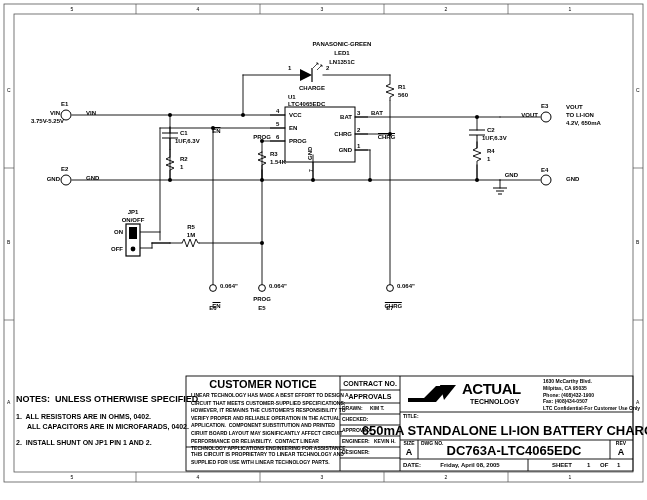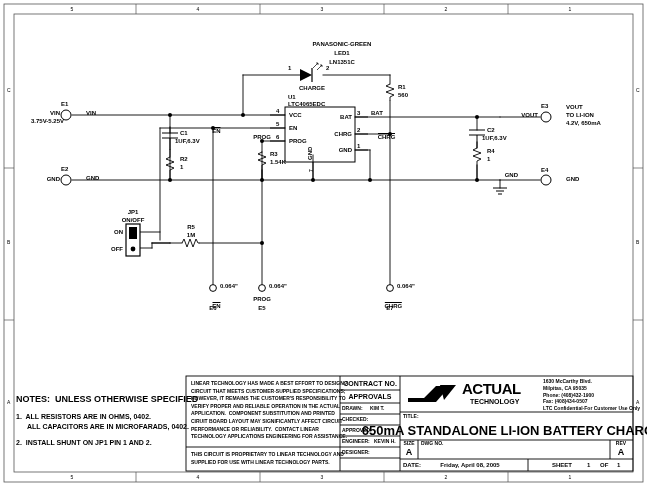--- a/index.html
+++ b/index.html
@@ -360,20 +360,21 @@
       <line x1="400" y1="412" x2="633" y2="412"></line>
       <line x1="400" y1="440" x2="633" y2="440"></line>
       <line x1="400" y1="459" x2="633" y2="459"></line>
       <line x1="418" y1="440" x2="418" y2="459"></line>
       <line x1="610" y1="440" x2="610" y2="459"></line>
       <line x1="528" y1="459" x2="528" y2="471"></line>
     </g>
   </svg>
 
   <div style="position:absolute; left:189px; top:378px; width:148px;">
+    <div class="txt t11 b" style="position:static; display:block; text-align:center; margin-top:1px;">CUSTOMER NOTICE</div>
     <div style="margin-top:3px;">
       <div class="txt t5 b" style="position:static; display:block; margin-top:2.6px; padding-left:2px;">LINEAR TECHNOLOGY HAS MADE A BEST EFFORT TO DESIGN A</div>
       <div class="txt t5 b" style="position:static; display:block; margin-top:2.6px; padding-left:2px;">CIRCUIT THAT MEETS CUSTOMER-SUPPLIED SPECIFICATIONS;</div>
       <div class="txt t5 b" style="position:static; display:block; margin-top:2.6px; padding-left:2px;">HOWEVER, IT REMAINS THE CUSTOMER'S RESPONSIBILITY TO</div>
       <div class="txt t5 b" style="position:static; display:block; margin-top:2.6px; padding-left:2px;">VERIFY PROPER AND RELIABLE OPERATION IN THE ACTUAL</div>
       <div class="txt t5 b" style="position:static; display:block; margin-top:2.6px; padding-left:2px;">APPLICATION.  COMPONENT SUBSTITUTION AND PRINTED</div>
       <div class="txt t5 b" style="position:static; display:block; margin-top:2.6px; padding-left:2px;">CIRUIT BOARD LAYOUT MAY SIGNIFICANTLY AFFECT CIRCUIT</div>
       <div class="txt t5 b" style="position:static; display:block; margin-top:2.6px; padding-left:2px;">PERFORMANCE OR RELIABILITY.  CONTACT LINEAR</div>
       <div class="txt t5 b" style="position:static; display:block; margin-top:2.6px; padding-left:2px;">TECHNOLOGY APPLICATIONS ENGINEERING FOR ASSISTANCE.</div>
     </div>
@@ -411,20 +412,21 @@
     <div class="txt t5 b" style="position:static; display:block; margin-top:1.8px;">Fax: (408)434-0507</div>
     <div class="txt t5 b" style="position:static; display:block; margin-top:1.8px;">LTC Confidential-For Customer Use Only</div>
   </div>
 
   <div class="txt t5 b" style="left:403px; top:414px;">TITLE:</div>
   <div class="txt t13 b ctr" style="left:517px; top:424px;">650mA STANDALONE LI-ION BATTERY CHARGER</div>
 
   <div class="txt t5 b ctr" style="left:409px; top:441px;">SIZE</div>
   <div class="txt t9 b ctr" style="left:409px; top:448px;">A</div>
   <div class="txt t5 b" style="left:421px; top:441px;">DWG NO.</div>
+  <div class="txt t13 b ctr" style="left:514px; top:444px;">DC763A-LTC4065EDC</div>
   <div class="txt t5 b ctr" style="left:621px; top:441px;">REV</div>
   <div class="txt t9 b ctr" style="left:621px; top:448px;">A</div>
 
   <div class="txt t6 b" style="left:403px; top:462px;">DATE:</div>
   <div class="txt t6 b ctr" style="left:470px; top:462px;">Friday, April 08, 2005</div>
   <div class="txt t6 b" style="left:552px; top:462px;">SHEET</div>
   <div class="txt t6 b" style="left:587px; top:462px;">1</div>
   <div class="txt t6 b" style="left:600px; top:462px;">OF</div>
   <div class="txt t6 b" style="left:617px; top:462px;">1</div>
 

